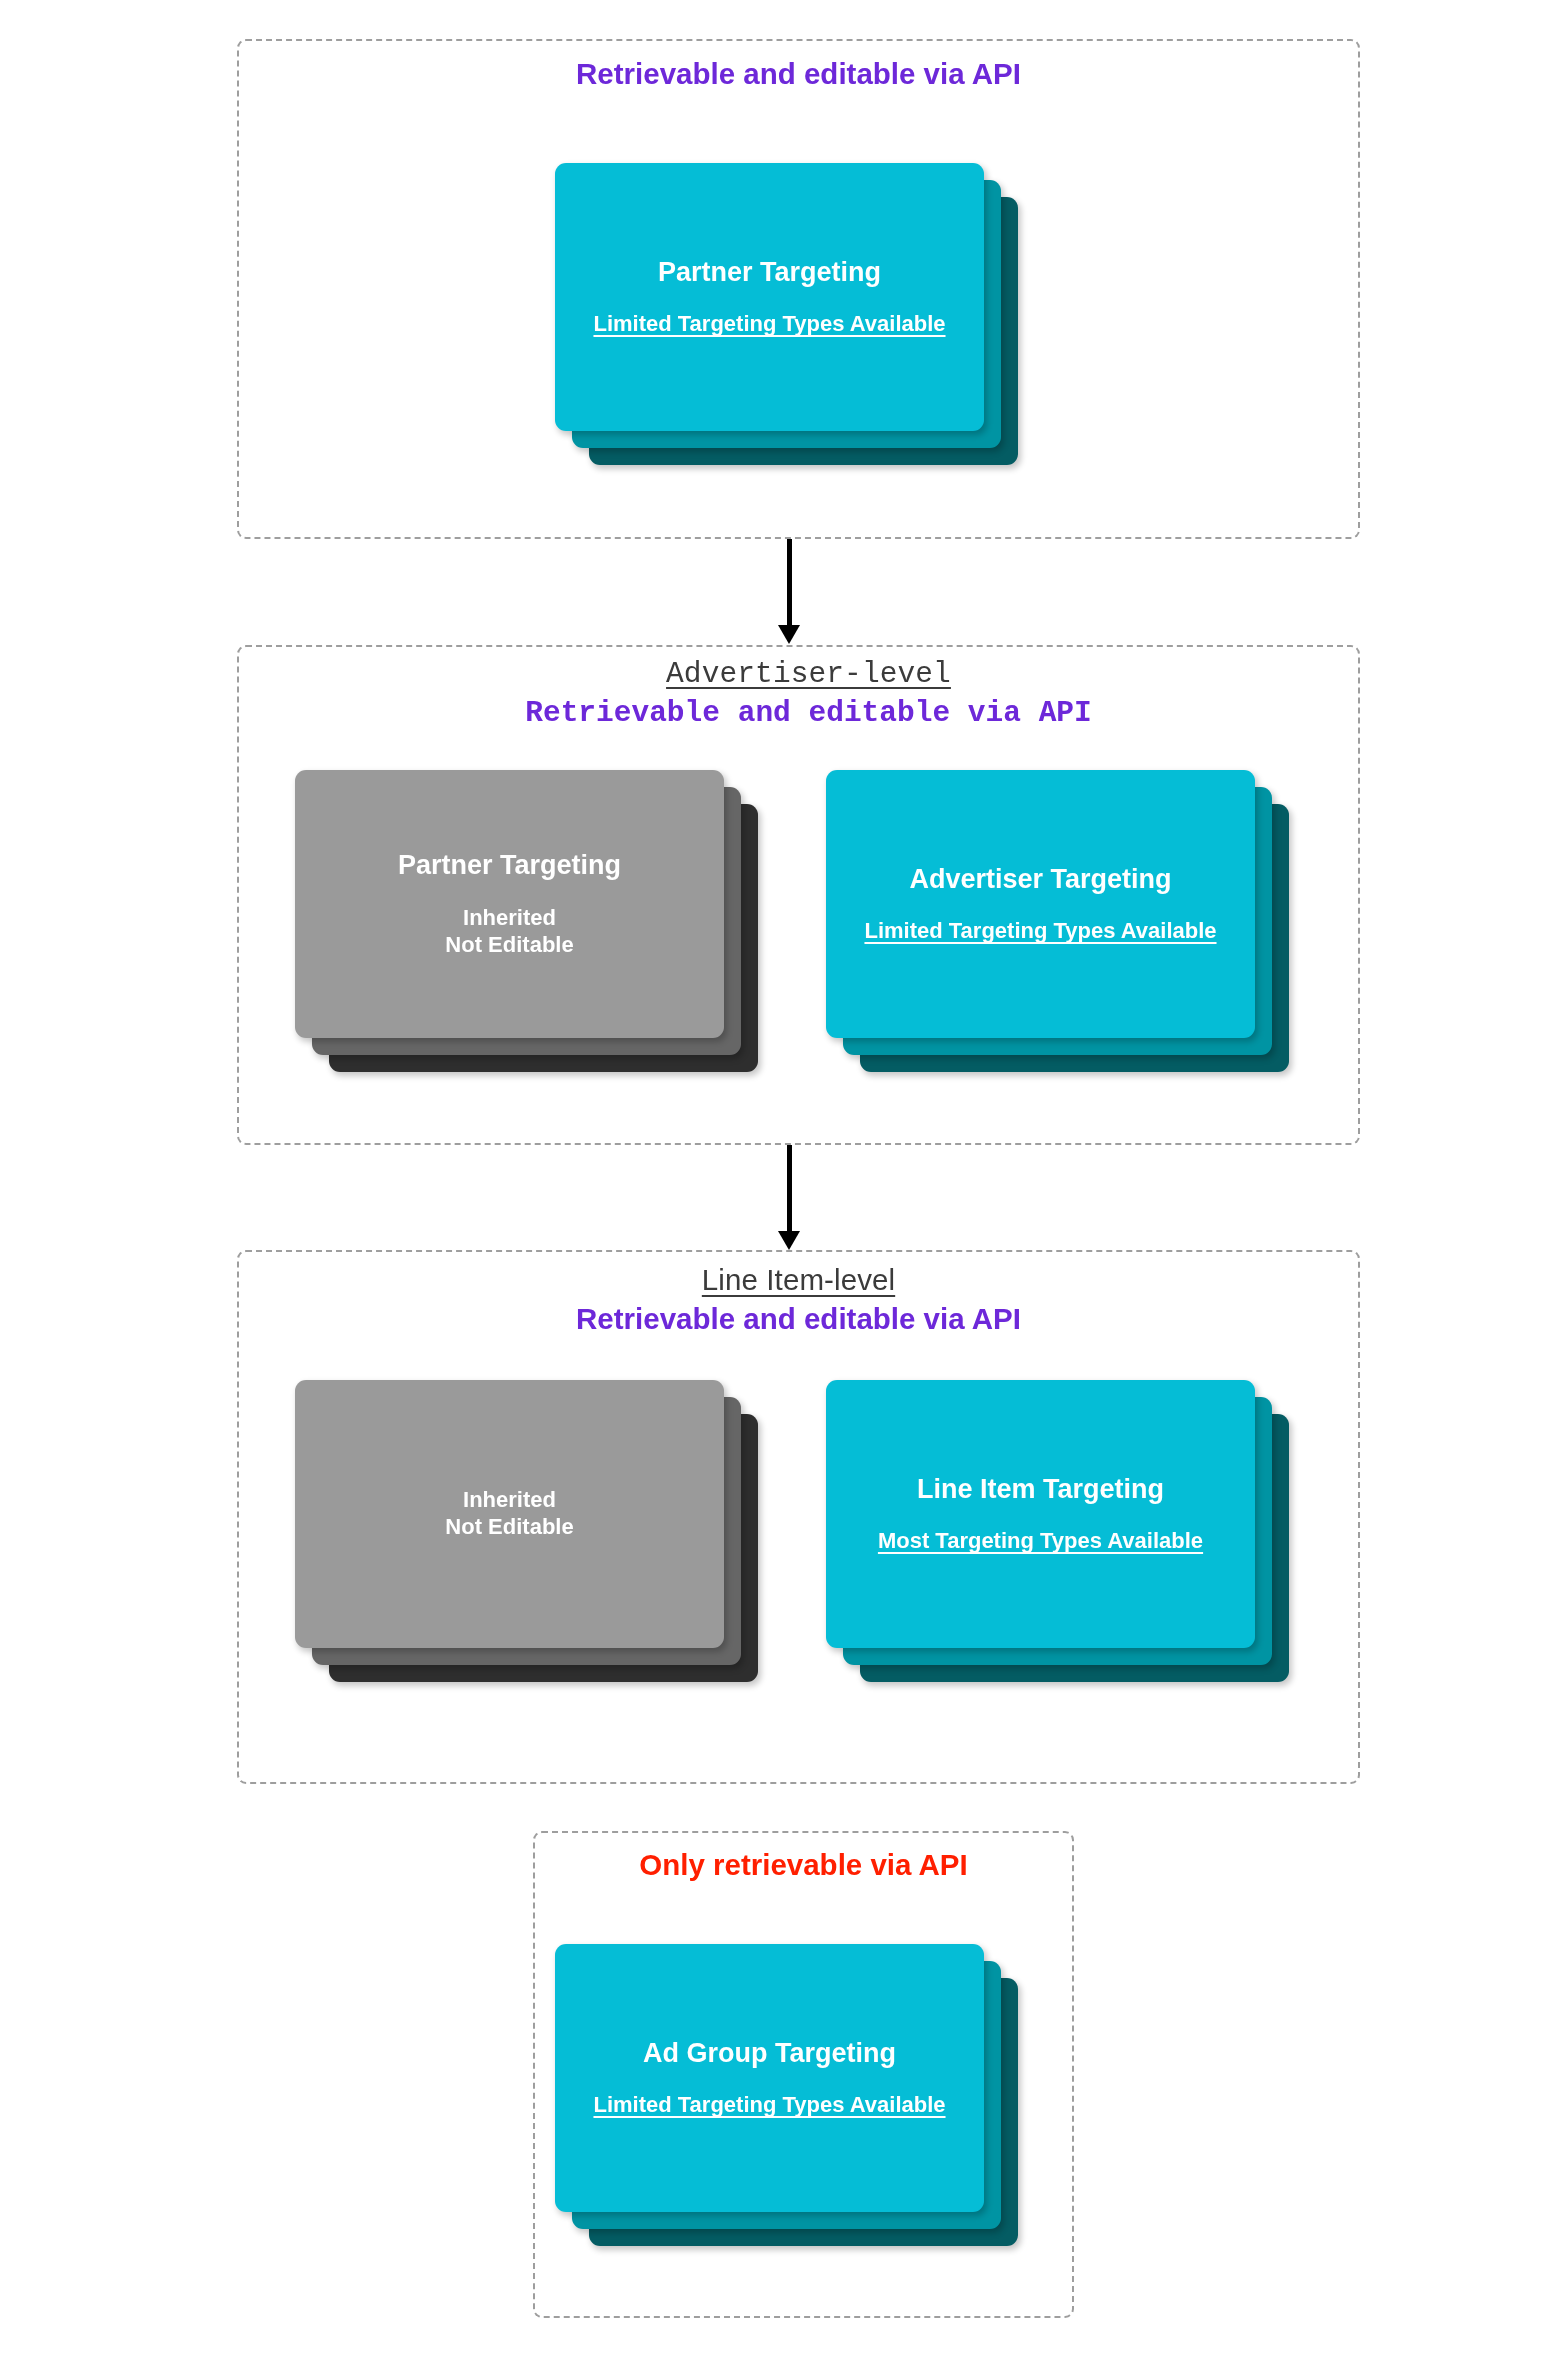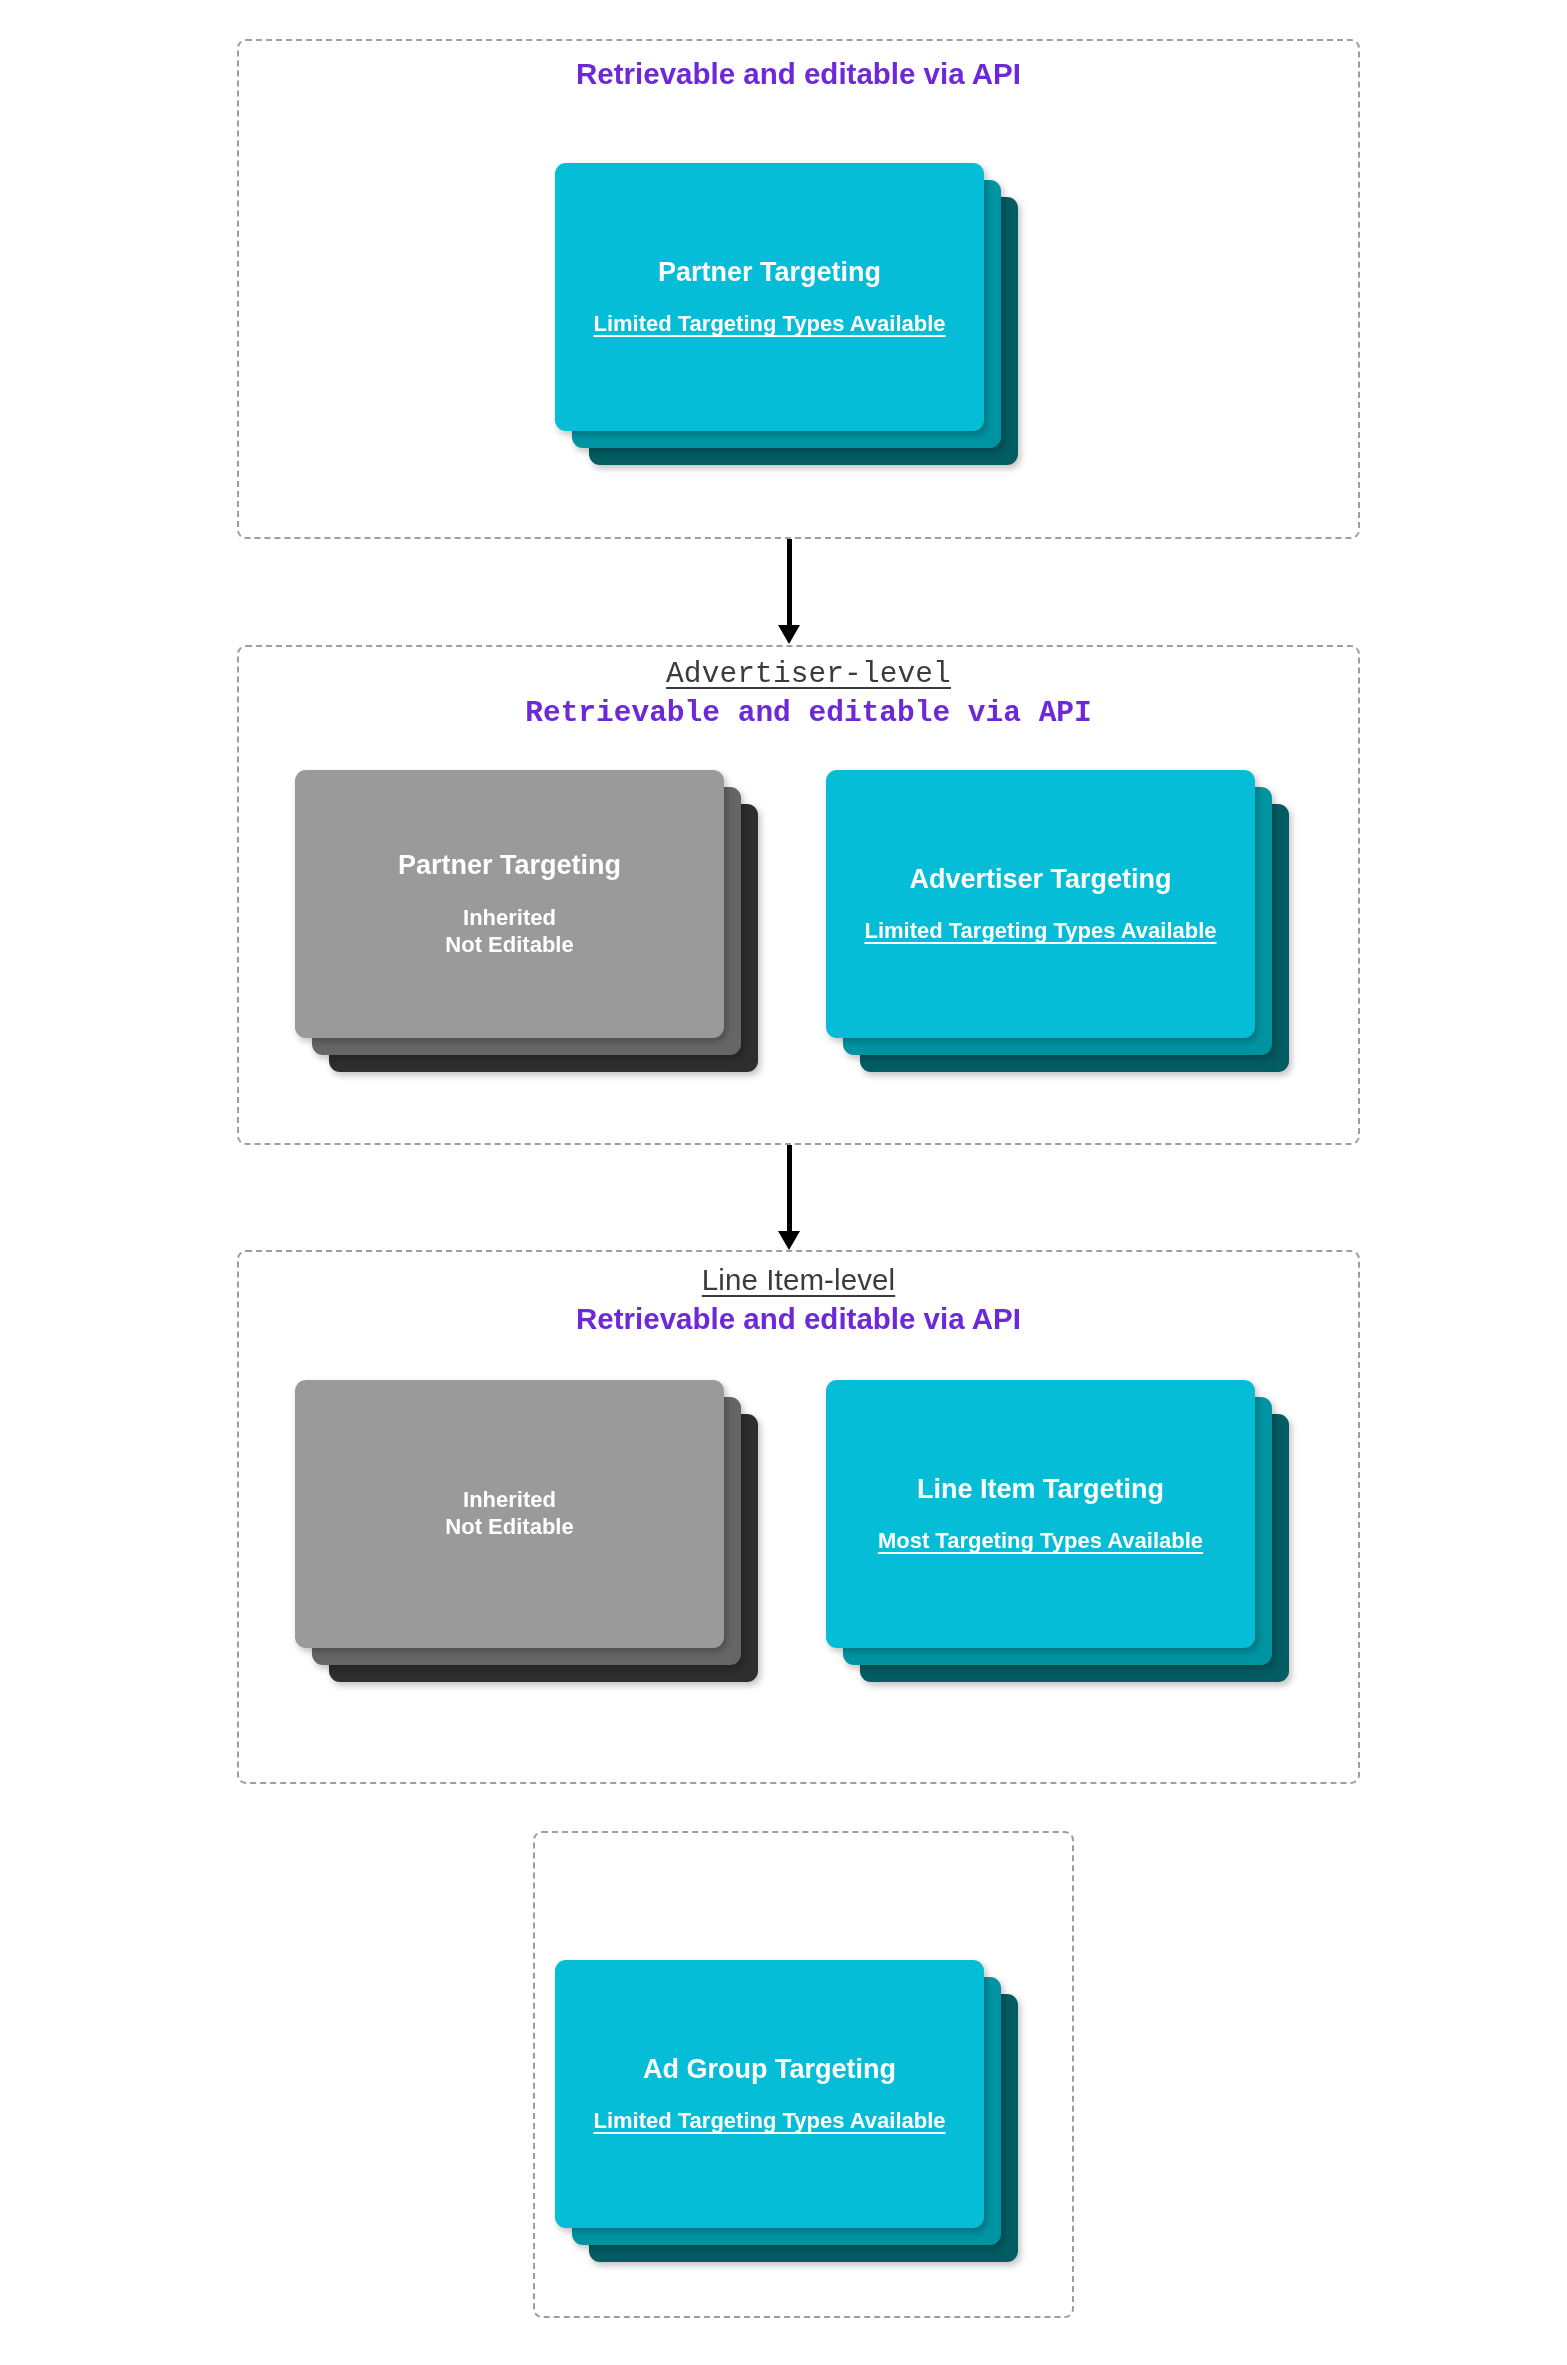--- a/index.html
+++ b/index.html
@@ -219,23 +219,24 @@
     <div class="card-layer mid"></div>
     <div class="card-layer front">
       <div class="card-title">Line Item Targeting</div>
       <div class="card-sub underlined">Most Targeting Types Available</div>
     </div>
   </div>
 
   <div class="level-box" style="left:533px; top:1831px; width:541px; height:487px;"></div>
 
   <div class="level-heading" style="left:533px; width:541px; top:1843px;">
-  </div>
-
-  <div class="card-stack cyan" style="left:555px; top:1944px;margin-top:16px;">
+    <span class="level-api danger">Only retrievable via API</span>
+  </div>
+
+  <div class="card-stack cyan" style="left:555px; top:1944px;">
     <div class="card-layer back"></div>
     <div class="card-layer mid"></div>
     <div class="card-layer front">
       <div class="card-title">Ad Group Targeting</div>
       <div class="card-sub underlined">Limited Targeting Types Available</div>
     </div>
   </div>
 
 </div>
 

